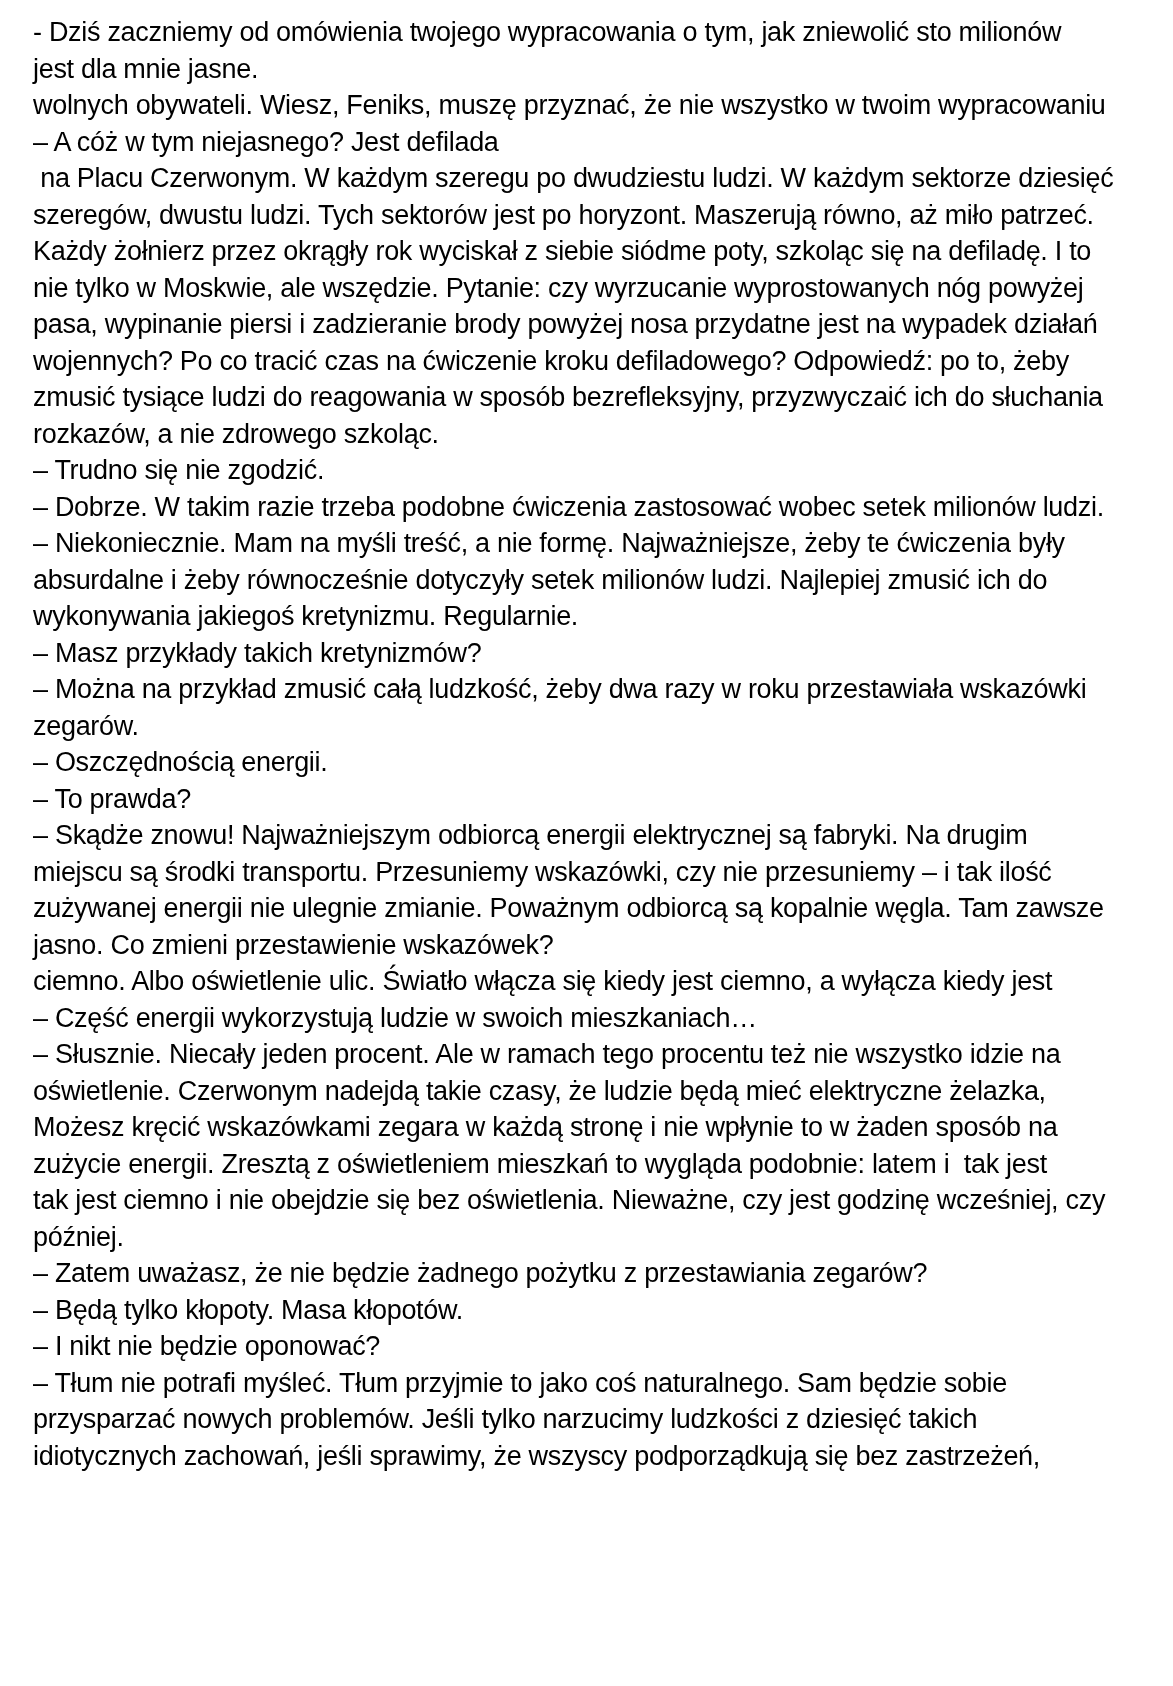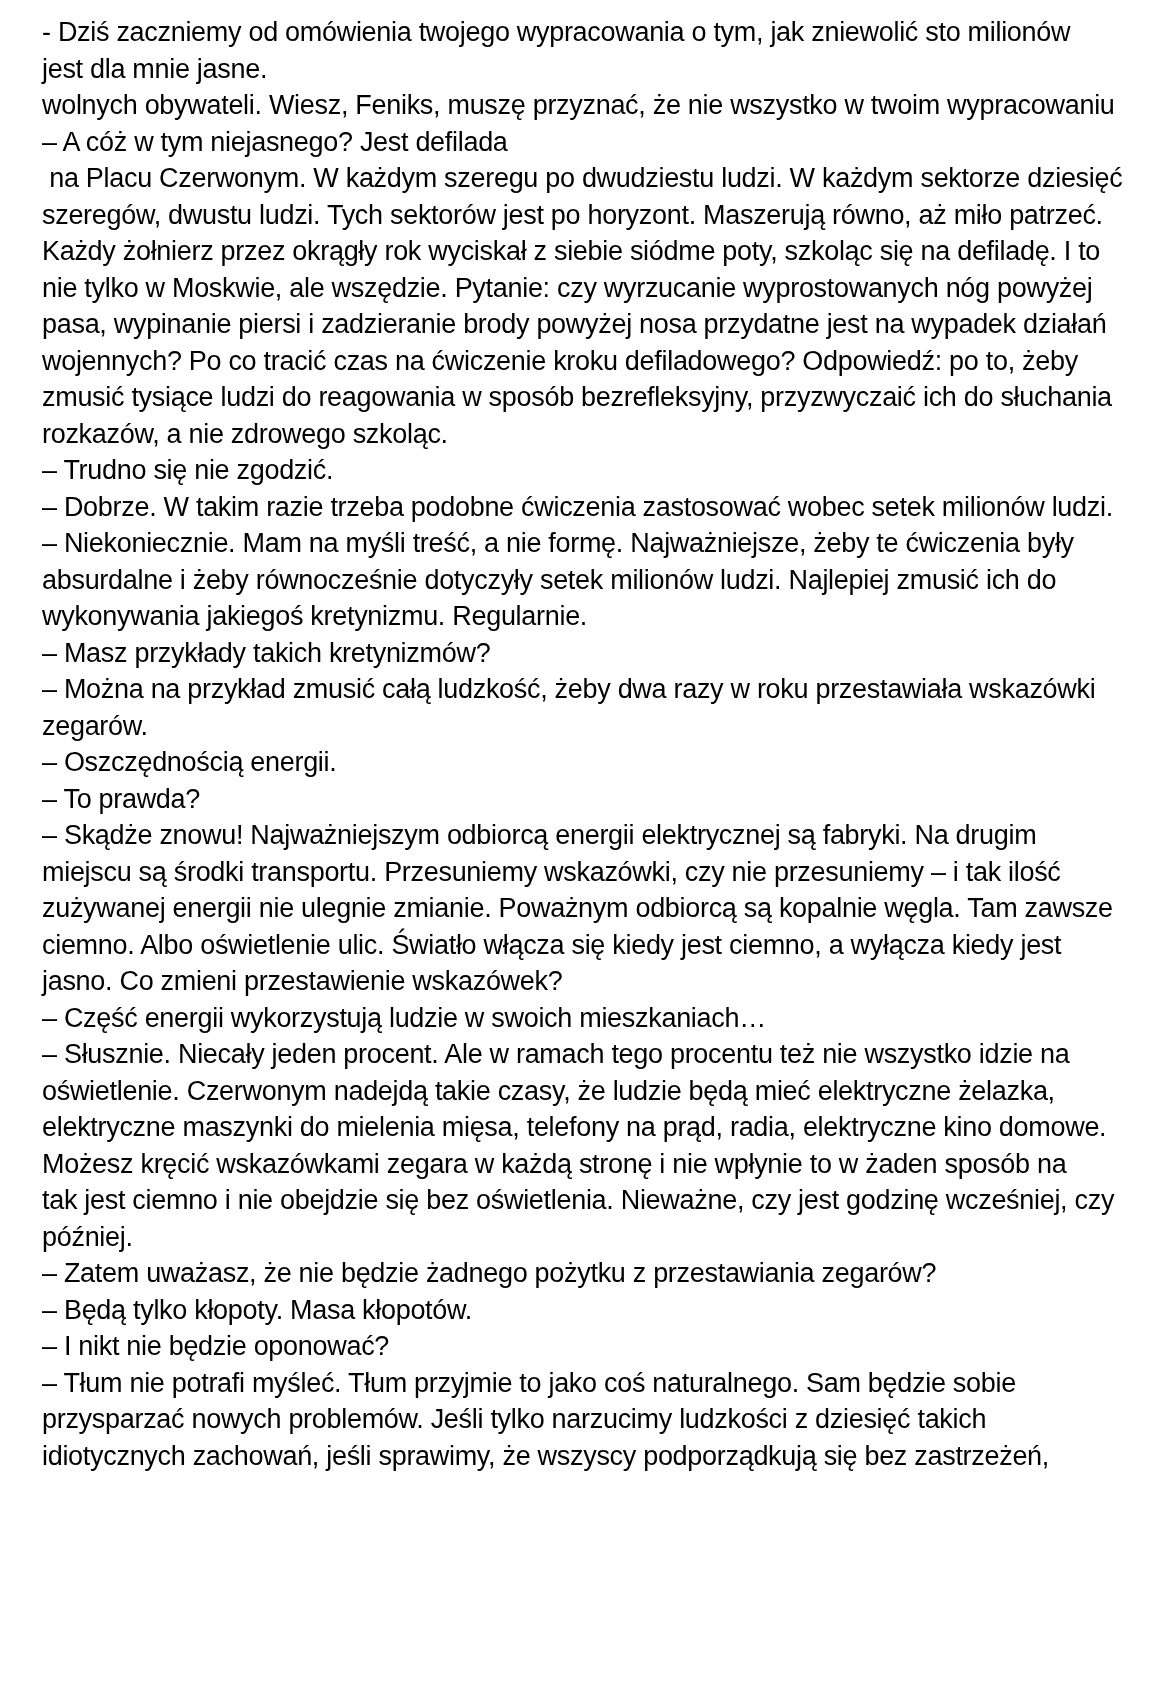--- a/index.html
+++ b/index.html
@@ -17,21 +17,20 @@
     padding: 14px 6px 0 33px;
     overflow: hidden;
     font-family: "Liberation Sans", sans-serif;
     font-size: 27px;
     line-height: 36.5px;
     letter-spacing: -0.3px;
   }
   .text-line {
     white-space: pre;       
     min-height: 36.5px;
-    margin-left: 9px;
   }
 </style>
 </head>
 <body>
 
 <div class="page" style="background: rgb(255, 255, 255); color: rgb(0, 0, 0);">
   <div class="text-block" id="text-block">
       <div class="text-line">- Dziś zaczniemy od omówienia twojego wypracowania o tym, jak zniewolić sto milionów</div>
       <div class="text-line">jest dla mnie jasne.</div>
       <div class="text-line">wolnych obywateli. Wiesz, Feniks, muszę przyznać, że nie wszystko w twoim wypracowaniu</div>
@@ -50,27 +49,27 @@
       <div class="text-line">absurdalne i żeby równocześnie dotyczyły setek milionów ludzi. Najlepiej zmusić ich do</div>
       <div class="text-line">wykonywania jakiegoś kretynizmu. Regularnie.</div>
       <div class="text-line">– Masz przykłady takich kretynizmów?</div>
       <div class="text-line">– Można na przykład zmusić całą ludzkość, żeby dwa razy w roku przestawiała wskazówki</div>
       <div class="text-line">zegarów.</div>
       <div class="text-line">– Oszczędnością energii.</div>
       <div class="text-line">– To prawda?</div>
       <div class="text-line">– Skądże znowu! Najważniejszym odbiorcą energii elektrycznej są fabryki. Na drugim</div>
       <div class="text-line">miejscu są środki transportu. Przesuniemy wskazówki, czy nie przesuniemy – i tak ilość</div>
       <div class="text-line">zużywanej energii nie ulegnie zmianie. Poważnym odbiorcą są kopalnie węgla. Tam zawsze</div>
+      <div class="text-line">jasno. Co zmieni przestawienie wskazówek?</div>
       <div class="text-line">ciemno. Albo oświetlenie ulic. Światło włącza się kiedy jest ciemno, a wyłącza kiedy jest</div>
-      <div class="text-line">jasno. Co zmieni przestawienie wskazówek?</div>
       <div class="text-line">– Część energii wykorzystują ludzie w swoich mieszkaniach…</div>
       <div class="text-line">– Słusznie. Niecały jeden procent. Ale w ramach tego procentu też nie wszystko idzie na</div>
       <div class="text-line">oświetlenie. Czerwonym nadejdą takie czasy, że ludzie będą mieć elektryczne żelazka,</div>
-      <div class="text-line">elektryczne maszynki do mielenia mięsa, telefony na prąd, radia, elektryczne kino domowe.</div>
       <div class="text-line">Możesz kręcić wskazówkami zegara w każdą stronę i nie wpłynie to w żaden sposób na</div>
+      <div class="text-line">zużycie energii. Zresztą z oświetleniem mieszkań to wygląda podobnie: latem i  tak jest</div>
       <div class="text-line">tak jest ciemno i nie obejdzie się bez oświetlenia. Nieważne, czy jest godzinę wcześniej, czy</div>
       <div class="text-line">później.</div>
       <div class="text-line">– Zatem uważasz, że nie będzie żadnego pożytku z przestawiania zegarów?</div>
       <div class="text-line">– Będą tylko kłopoty. Masa kłopotów.</div>
       <div class="text-line">– I nikt nie będzie oponować?</div>
       <div class="text-line">– Tłum nie potrafi myśleć. Tłum przyjmie to jako coś naturalnego. Sam będzie sobie</div>
       <div class="text-line">przysparzać nowych problemów. Jeśli tylko narzucimy ludzkości z dziesięć takich</div>
       <div class="text-line">idiotycznych zachowań, jeśli sprawimy, że wszyscy podporządkują się bez zastrzeżeń,</div>
     </div>
 </div>

